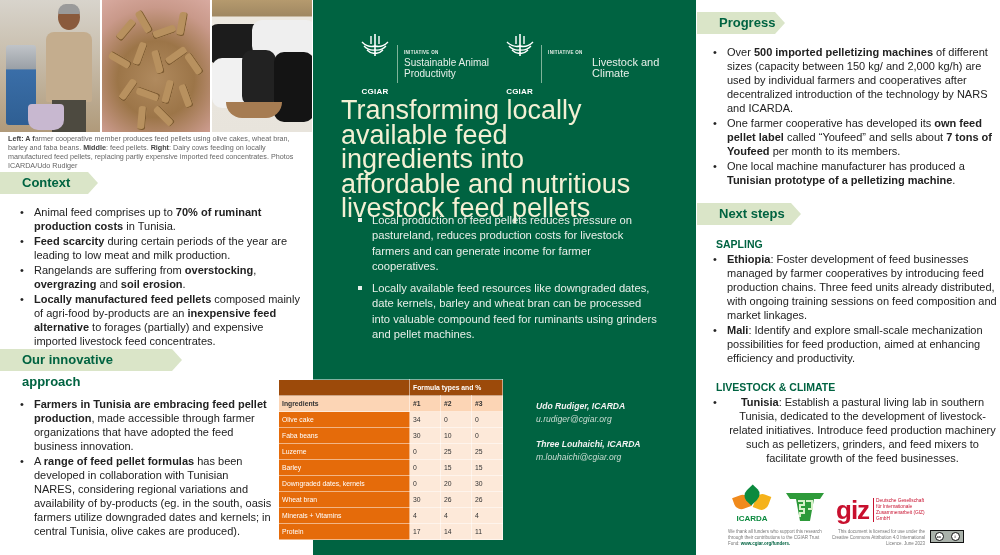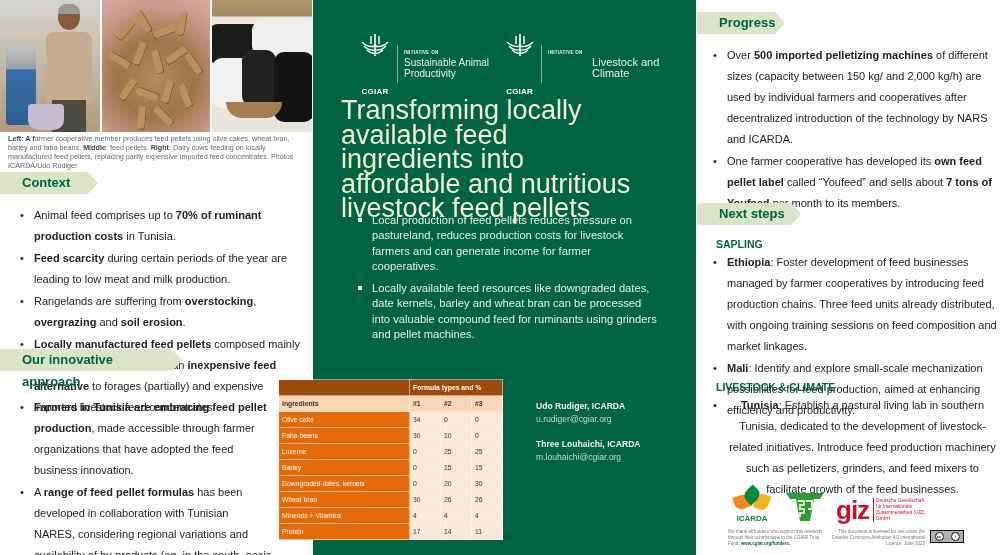--- a/index.html
+++ b/index.html
@@ -20,40 +20,40 @@
   .pellet { position: absolute; width: 8px; height: 24px; background: #b8915f; border-radius: 3px; box-shadow: inset -1px -1px 0 #7d5b33; }
   .photo-cows { width: 100px; background: linear-gradient(180deg, #b59a6e 0%, #a08862 12%, #ece8e0 13%, #e8e4dc 100%); }
   .cow { position: absolute; border-radius: 10px; }
 
   .caption { position: absolute; left: 8px; top: 134px; width: 300px; font-size: 7.2px; line-height: 9px; color: #666; }
   .caption b { color: #444; }
 
   .section-tag { position: absolute; height: 22px; background: #dae5c8; color: #006341; font-weight: bold; font-size: 13px; line-height: 22px; padding-left: 22px; }
   .section-tag::after { content: ""; position: absolute; right: -10px; top: 0; border-top: 11px solid transparent; border-bottom: 11px solid transparent; border-left: 10px solid #dae5c8; }
 
-  .bullets { position: absolute; list-style: none; font-size: 11px; line-height: 21px; color: #222; }
+  .bullets { position: absolute; list-style: none; font-size: 11px; line-height: 14px; color: #222; }
   .bullets li { position: relative; padding-left: 14px; margin-bottom: 1px; }
   .bullets li::before { content: "•"; position: absolute; left: 0; top: 0; }
   .bullets b { font-weight: bold; }
 
   
   .green { position: absolute; left: 313px; top: 0; width: 383px; height: 555px; background: #006341; color: #fff; }
   .logo { position: absolute; top: 32px; display: flex; align-items: center; }
   .logo .mark { width: 36px; display: flex; flex-direction: column; align-items: center; gap: 28px; }
   .logo .mark svg { width: 30px; height: 26px; }
   .logo .mark .cg { font-size: 8px; font-weight: bold; color: #fff; letter-spacing: 0.2px; margin-top: 1px; }
   .logo .divider { width: 1px; height: 38px; background: #7fb399; margin: 0 6px 0 4px; }
   .logo .text { display: flex; flex-direction: column; }
   .logo .init { font-size: 4.5px; font-weight: bold; letter-spacing: 0.3px; color: #e6efe9; margin-bottom: 2px; }
   .logo .name { font-size: 10px; line-height: 11px; color: #e6efe9; }
   .title { position: absolute; left: 28px; top: 98px; width: 300px; font-size: 27px; line-height: 24.5px; font-weight: normal; color: #f3f0d4; }
   .gbullets { position: absolute; left: 45px; top: 213px; width: 300px; list-style: none; font-size: 11.2px; line-height: 15.3px; color: #e8efe9; }
   .gbullets li { position: relative; padding-left: 14px; margin-bottom: 7px; }
   .gbullets li::before { content: ""; position: absolute; left: 0; top: 5px; width: 4px; height: 4px; background: #e8efe9; }
-  .author { position: absolute; left: 223px; font-size: 8.6px; line-height: 13px; }
+  .author { position: absolute; left: 223px; font-size: 8.6px; line-height: 13px; font-style: italic; }
   .author .an { font-weight: bold; color: #f2f2f2; }
   .author .ae { color: #c9dbd1; }
 
   
   .ftable { position: absolute; left: 278px; top: 379px; width: 225px; border-collapse: collapse; font-size: 6.8px; }
   .ftable td, .ftable th { height: 16px; padding: 0 3px; text-align: left; border: 1px solid rgba(255,255,255,0.5); }
   .ftable .hdr td { background: #9c4a0a; color: #fff; font-weight: bold; }
   .ftable .subhdr td { background: #fcd5b5; color: #333; font-weight: bold; }
   .ftable .ing { background: #e56b0a; color: #fff; width: 131px; }
   .ftable .val { background: #fde9d9; color: #333; width: 31px; }
@@ -245,20 +245,21 @@
         <td class="val">14</td>
         <td class="val">11</td>
       </tr>
 </tbody>
   </table>
 
 <div class="section-tag" style="left:697px;top:12px;width:78px;">Progress</div>
 <ul class="bullets" style="left:713px;top:45px;width:285px;">
   <li><span>Over </span><b>500 imported pelletizing machines</b><span> of different sizes (capacity between 150 kg/ and 2,000 kg/h) are used by individual farmers and cooperatives after decentralized introduction of the technology by NARS and ICARDA.</span></li>
   <li><span>One farmer cooperative has developed its </span><b>own feed pellet label</b><span> called “Youfeed” and sells about </span><b>7 tons of Youfeed</b><span> per month to its members.</span></li>
+  <li><span>One local machine manufacturer has produced a </span><b>Tunisian prototype of a pelletizing machine</b><span>.</span></li>
 </ul>
 
 <div class="section-tag" style="left:697px;top:203px;width:94px;">Next steps</div>
 <div class="sub" style="top:238px;">SAPLING</div>
 <ul class="bullets" style="left:713px;top:252px;width:285px;">
   <li><b>Ethiopia</b><span>: Foster development of feed businesses managed by farmer cooperatives by introducing feed production chains. Three feed units already distributed, with ongoing training sessions on feed composition and market linkages.</span></li>
   <li><b>Mali</b><span>: Identify and explore small-scale mechanization possibilities for feed production, aimed at enhancing efficiency and productivity.</span></li>
 </ul>
 
 <div class="sub" style="top:381px;">LIVESTOCK &amp; CLIMATE</div>

